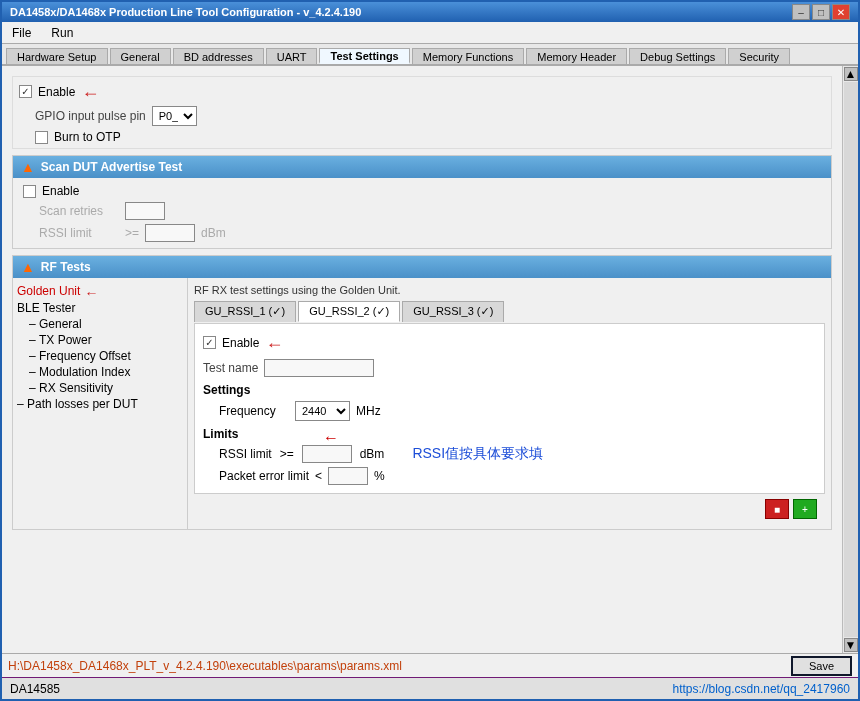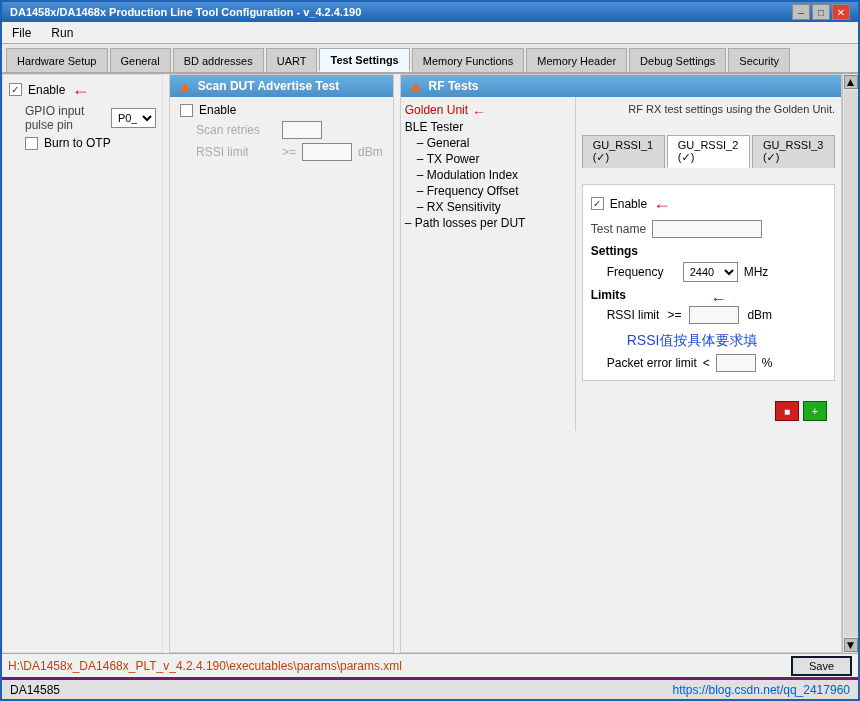--- a/index.html
+++ b/index.html
@@ -31,21 +31,21 @@
     }
     .menu-item { padding: 2px 6px; cursor: pointer; font-size: 12px; }
     
     
     .tab-bar {
       background: #e8e8e8; display: flex; align-items: flex-end;
       padding: 4px 4px 0; border-bottom: 2px solid #aaa; gap: 2px;
     }
     .tab {
       padding: 4px 10px; background: #d0d0d0; border: 1px solid #aaa;
-      border-bottom: none; cursor: pointer; font-size: 11px; height: 24px;
+      border-bottom: none; cursor: pointer; font-size: 11px; height: 16px;
       display: flex; align-items: center;
     }
     .tab.active { background: #f0f8ff; font-weight: bold; border-bottom: 2px solid #f0f8ff; }
     
     
     .section-header {
       background: linear-gradient(to bottom, #6ab0e0, #4a90c8);
       color: white; padding: 3px 8px; display: flex; align-items: center;
       gap: 6px; font-weight: bold; font-size: 12px;
     }
@@ -74,21 +74,21 @@
     
     .tree-panel {
       width: 175px; border-right: 1px solid #ccc; padding: 4px;
       font-size: 11px; flex-shrink: 0;
     }
     .tree-item { padding: 1px 0 1px 8px; cursor: pointer; white-space: nowrap; }
     .tree-item.root { padding-left: 0; font-weight: normal; }
     .tree-item.level1 { padding-left: 12px; }
     
     
-    .rf-right { flex: 1; padding: 6px; display: flex; flex-direction: column; gap: 16px; align-items: flex-end; }
+    .rf-right { flex: 1; padding: 6px; display: flex; flex-direction: column; gap: 1px; }
     .rf-description { font-size: 11px; color: #333; margin-bottom: 4px; }
     
     
     .sub-tab-bar { display: flex; gap: 2px; }
     .sub-tab {
       padding: 3px 10px; background: #d8d8d8; border: 1px solid #aaa;
       border-bottom: none; cursor: pointer; font-size: 11px;
     }
     .sub-tab.active { background: white; border-bottom: 1px solid white; }
     
@@ -116,41 +116,41 @@
     
     .status-bar {
       background: #f0f0f0; border-top: 1px solid #aaa;
       display: flex; align-items: center; padding: 2px 6px;
       justify-content: space-between; height: 24px; font-size: 11px;
     }
     .status-left { color: #c2410c; }
     
     
     .footer {
-      background: #e0e0e0; border-top: 3px solid #701a75;
+      background: #e0e0e0; border-top: 1px solid #701a75;
       display: flex; justify-content: space-between; align-items: center;
       padding: 2px 8px; height: 22px; font-size: 11px;
     }
     
     
     .annotation {
       color: #1d4ed8; font-size: 14px; font-weight: normal; margin-left: 20px;
     }
     
     .arrow-indicator {
       display: inline-block; color: #cc2020; font-size: 18px; font-weight: 900;
     }
     
     
     .app-window { width: 860px; height: 701px; display: flex; flex-direction: column; border: 2px solid #2060b0; }
     
     .content-wrapper { display: flex; flex-direction: column; flex: 1; overflow: hidden; background: #f0f0f0; }
     
     .main-with-scroll { display: flex; flex: 1; overflow: hidden; }
-    .main-scroll-content { flex: 1; overflow-y: scroll; padding: 0; display: flex; flex-direction: row; gap: 6px; }
+    .main-scroll-content { flex: 1; overflow-y: scroll; padding: 10px; display: flex; flex-direction: column; gap: 6px; }
     .main-scroll-content::-webkit-scrollbar { width: 0; }
     
     .test-name-input { width: 100px; text-align: center; }
     .rssi-input { width: 50px; text-align: center; }
     .packet-input { width: 40px; text-align: center; }
   </style>
 </head>
 <body>
 
 <div class="app-window">
@@ -236,22 +236,22 @@
           <div class="rf-content">
 
             <div class="tree-panel">
               <div class="tree-item root" style="color:#cc0000; display:flex; align-items:center; gap:4px;">
                 <span>Golden Unit</span>
                 <span class="arrow-indicator" style="font-size:14px;">←</span>
               </div>
               <div class="tree-item root">BLE Tester</div>
               <div class="tree-item level1">–&nbsp;General</div>
               <div class="tree-item level1">–&nbsp;TX Power</div>
+              <div class="tree-item level1">–&nbsp;Frequency Offset</div>
               <div class="tree-item level1">–&nbsp;Modulation Index</div>
-              <div class="tree-item level1">–&nbsp;Frequency Offset</div>
               <div class="tree-item level1">–&nbsp;RX Sensitivity</div>
               <div class="tree-item root">–&nbsp;Path losses per DUT</div>
             </div>
 
             <div class="rf-right">
               <div class="rf-description">RF RX test settings using the Golden Unit.</div>
 
               <div class="sub-tab-bar">
                 <div class="sub-tab">GU_RSSI_1 (✓)</div>
                 <div class="sub-tab active">GU_RSSI_2 (✓)</div>

